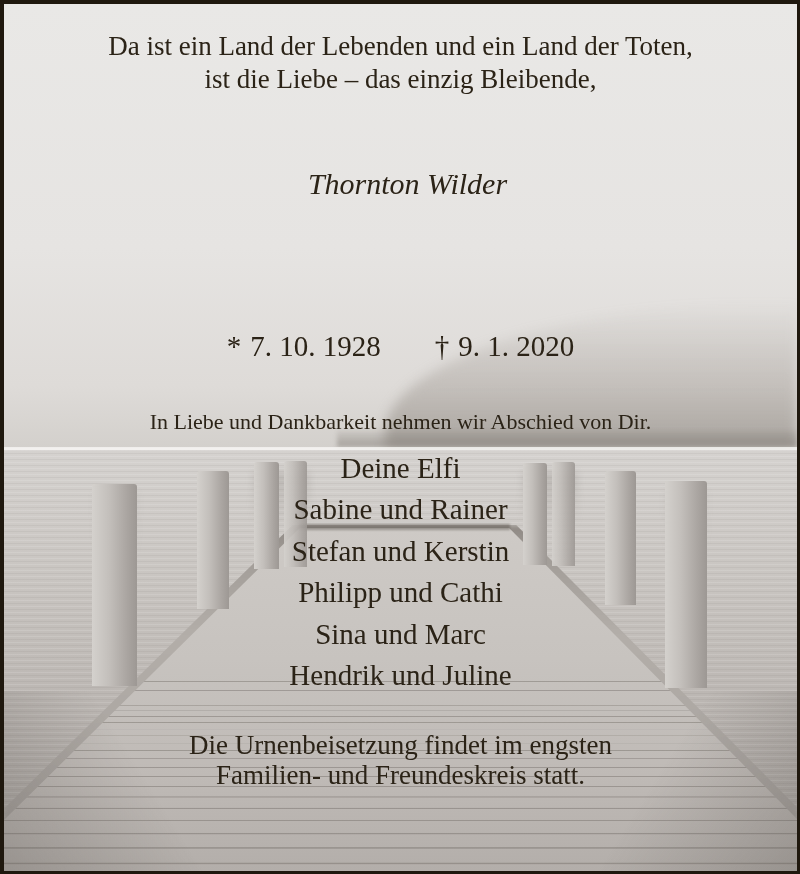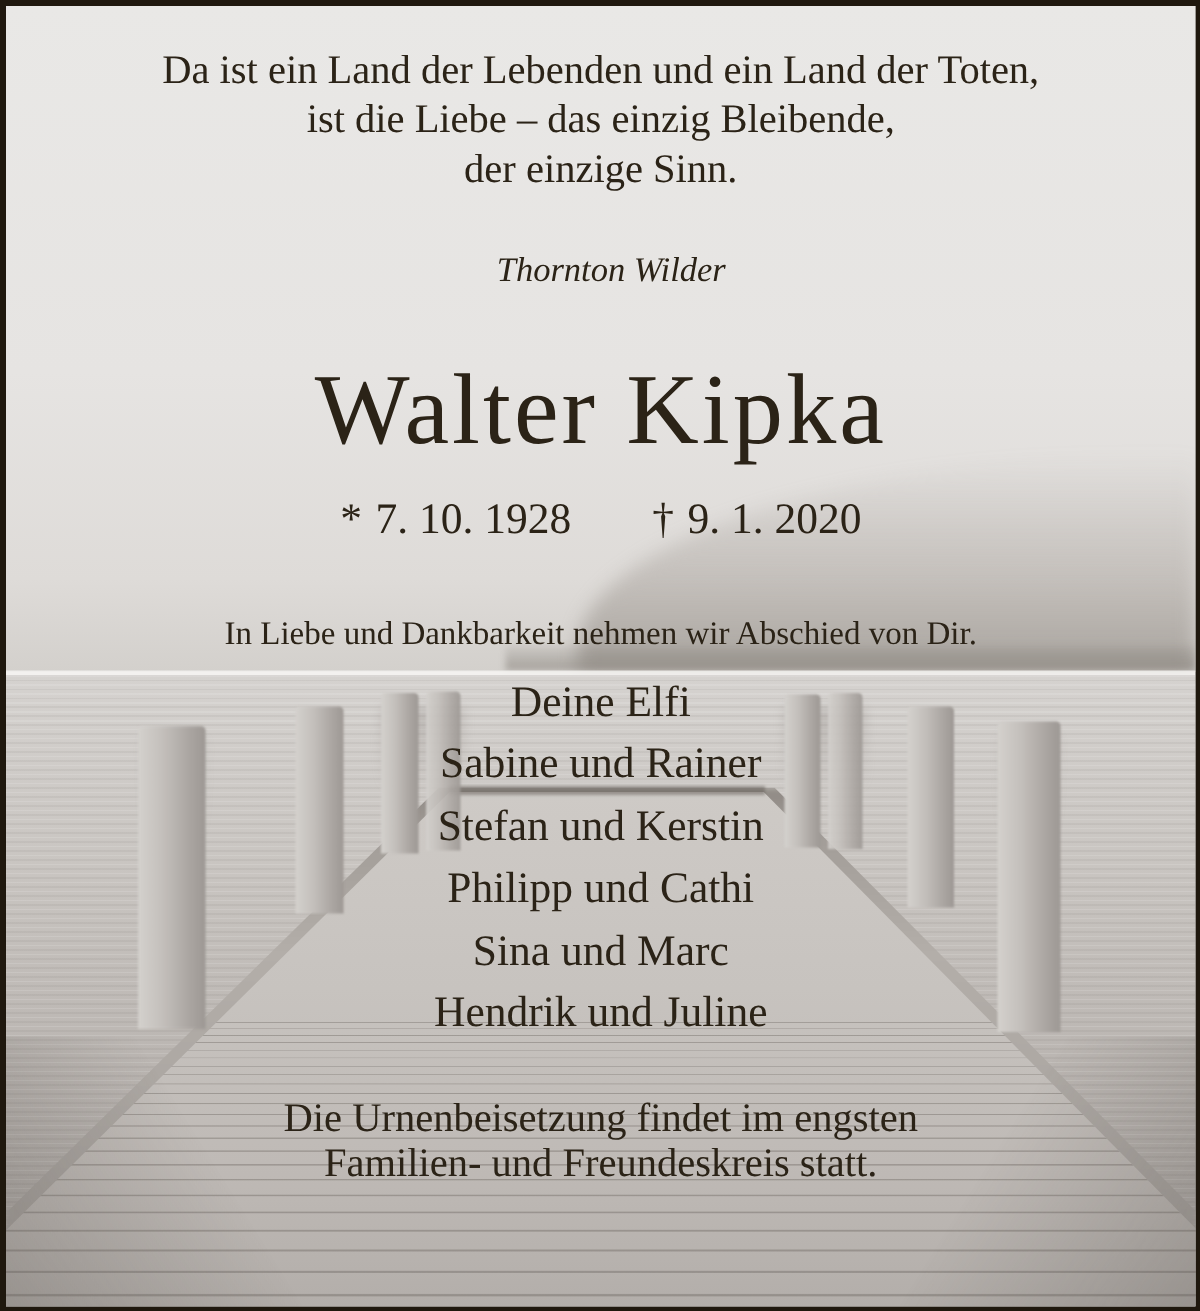--- a/index.html
+++ b/index.html
@@ -60,21 +60,21 @@
   .r2{left:519px;top:468px;width:54px;height:56px;}
   .r3{left:92px;top:488px;width:40px;height:70px;opacity:.18;}
   .r4{left:663px;top:486px;width:38px;height:70px;opacity:.18;}
   .corner-shade-l{position:absolute;left:0;bottom:0;width:250px;height:180px;
     background:linear-gradient(58deg,rgba(90,85,80,.30),rgba(0,0,0,0) 55%);}
   .corner-shade-r{position:absolute;right:0;bottom:0;width:250px;height:180px;
     background:linear-gradient(-58deg,rgba(90,85,80,.30),rgba(0,0,0,0) 55%);}
   
   .txt{position:absolute;left:0;right:0;text-align:center;white-space:nowrap;}
   .quote{top:26px;font-size:27px;line-height:33px;}
-  .attribution{top:163px;font-size:23px;font-style:italic;padding-left:14px;}
+  .attribution{top:163px;font-size:30px;font-style:italic;padding-left:14px;}
   .name{top:234px;font-size:67px;line-height:70px;letter-spacing:2px;}
   .dates{top:326px;font-size:29px;display:flex;justify-content:center;gap:54px;}
   .dates .sym{margin-right:9px;}
   .farewell{top:392px;font-size:22px;margin-top:13px;}
   .mourners{top:444px;font-size:29px;line-height:41.4px;}
   .notice{top:726px;font-size:27px;line-height:30px;}
   .footer{top:824px;font-size:19.5px;}
 </style>
 </head>
 <body>
@@ -104,25 +104,23 @@
     <div class="post p6"></div>
     <div class="post p1"></div>
     <div class="post p5"></div>
     <div class="corner-shade-l"></div>
     <div class="corner-shade-r"></div>
   </div>
 
   <div class="txt quote">
     <div>Da ist ein Land der Lebenden und ein Land der Toten,</div>
     <div>ist die Liebe – das einzig Bleibende,</div>
-    <div>der einzige Sinn.</div>
   </div>
   <div class="txt attribution">Thornton Wilder</div>
 
-  <div class="txt name">Walter Kipka</div>
   <div class="txt dates">
     <span><span class="sym">*</span><span>7. 10. 1928</span></span>
     <span><span class="sym">†</span><span>9. 1. 2020</span></span>
   </div>
 
   <div class="txt farewell">In Liebe und Dankbarkeit nehmen wir Abschied von Dir.</div>
 
   <div class="txt mourners">
     <div>Deine Elfi</div>
     <div>Sabine und Rainer</div>

